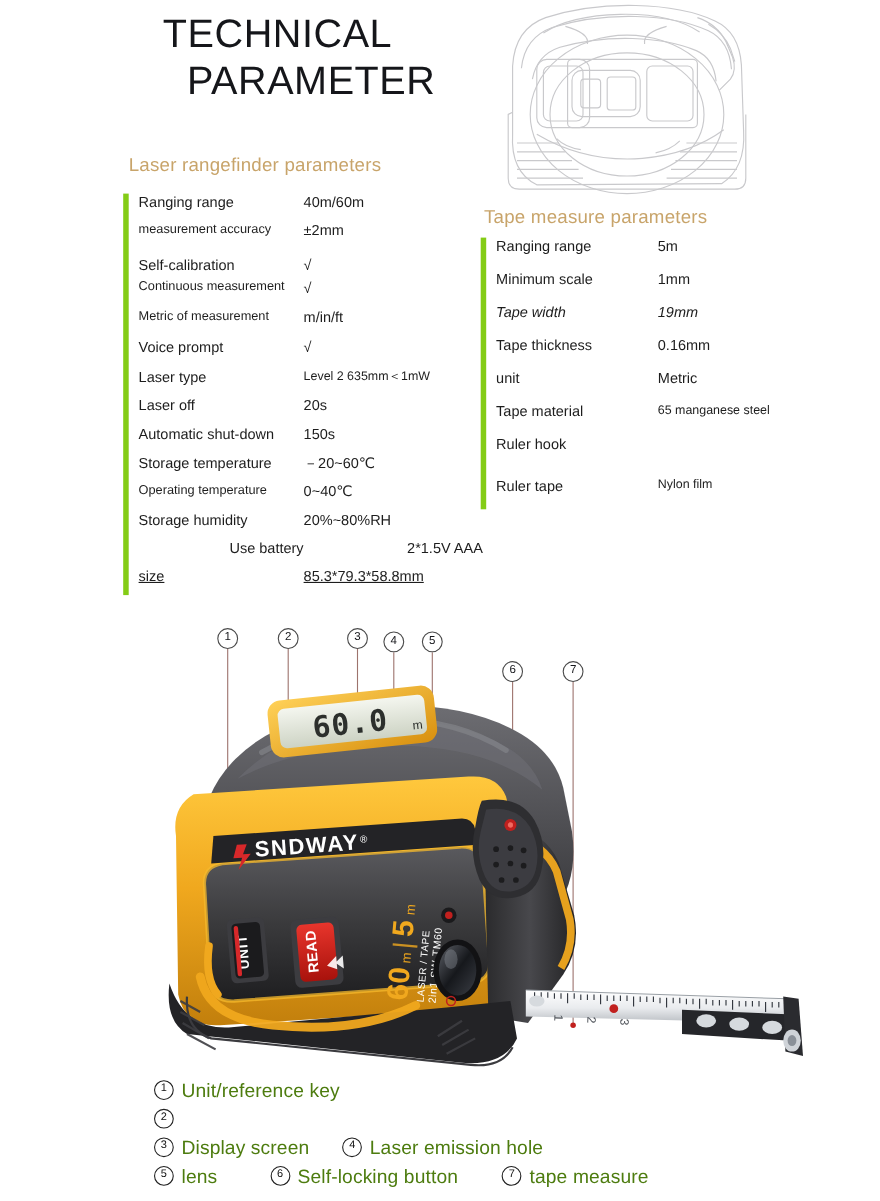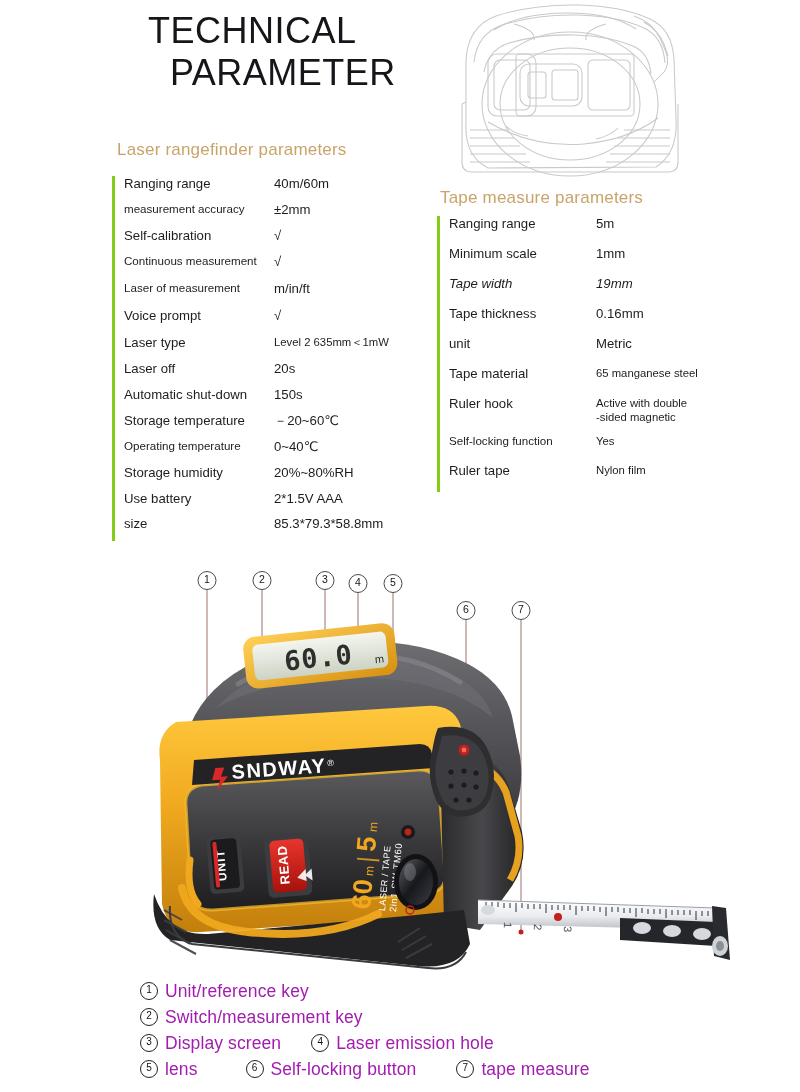--- a/index.html
+++ b/index.html
@@ -23,21 +23,21 @@
 
   
   .sec-head{
     position:absolute;font-size:17px;color:#c8a46a;font-weight:400;
     letter-spacing:.2px;white-space:nowrap;
   }
   #head-laser{left:117px;top:140px;}
   #head-tape{left:440px;top:188px;}
 
   
-  .spec{position:absolute;border-left:3px solid #84cc16;}
+  .spec{position:absolute;border-left:5px solid #84cc16;}
   #spec-laser{left:112px;top:176px;width:322px;}
   #spec-tape{left:437px;top:216px;width:268px;}
   .row{display:flex;align-items:flex-start;padding:0 0 0 9px;}
   .row .k{font-size:13.2px;line-height:1.25;color:#1d1d1d;}
   .row .v{font-size:13.2px;line-height:1.25;color:#1d1d1d;}
   #spec-laser .k{width:150px;flex:0 0 150px;}
   #spec-laser .v{flex:1;}
   #spec-tape .k{width:123px;flex:0 0 123px;}
   #spec-tape .v{flex:1;margin-left:24px;}
   .row.smv .v{font-size:11.3px;}
@@ -66,21 +66,21 @@
 
   
   .legend{position:absolute;left:140px;top:978px;width:600px;}
   .lg-row{display:flex;align-items:center;height:26px;}
   .lg-item{display:flex;align-items:center;white-space:nowrap;}
   .lg-num{
     display:inline-block;width:16px;height:16px;border-radius:50%;
     border:1.4px solid #222;font-size:10px;line-height:14px;
     text-align:center;margin-right:7px;color:#111;flex:0 0 16px;
   }
-  .lg-txt{font-size:17.5px;color:#a21caf;letter-spacing:.1px;}
+  .lg-txt{font-size:17.5px;color:#4d7c0f;letter-spacing:.1px;}
 </style>
 </head>
 <body>
 
 <div class="page">
 
   <div class="title">
     <span>TECHNICAL</span>
     <span class="l2">PARAMETER</span>
   </div>
@@ -119,34 +119,34 @@
         <div class="v">
           <span class="ln">40m/60m</span>
         </div>
       </div>
       <div class="row smk" style="height: 26px;">
         <div class="k">measurement accuracy</div>
         <div class="v">
           <span class="ln">±2mm</span>
         </div>
       </div>
-      <div class="row" style="height: 26px;">
+      <div class="row" style="height: 26px; align-items: center;">
         <div class="k">Self-calibration</div>
         <div class="v">
           <span class="ln">√</span>
         </div>
       </div>
       <div class="row smk" style="height: 27px;">
         <div class="k">Continuous measurement</div>
         <div class="v">
           <span class="ln">√</span>
         </div>
       </div>
       <div class="row smk" style="height: 27px;">
-        <div class="k">Laser of measurement</div>
+        <div class="k">Metric of measurement</div>
         <div class="v">
           <span class="ln">m/in/ft</span>
         </div>
       </div>
       <div class="row" style="height: 27px;">
         <div class="k">Voice prompt</div>
         <div class="v">
           <span class="ln">√</span>
         </div>
       </div>
@@ -179,27 +179,27 @@
         <div class="v">
           <span class="ln">0~40℃</span>
         </div>
       </div>
       <div class="row" style="height: 26px;">
         <div class="k">Storage humidity</div>
         <div class="v">
           <span class="ln">20%~80%RH</span>
         </div>
       </div>
-      <div class="row" style="height: 25px;">
+      <div class="row" style="height: 25px; text-align: right;">
         <div class="k">Use battery</div>
         <div class="v">
           <span class="ln">2*1.5V  AAA</span>
         </div>
       </div>
-      <div class="row" style="height: 25px;">
+      <div class="row" style="height: 25px; text-decoration: underline;">
         <div class="k">size</div>
         <div class="v">
           <span class="ln">85.3*79.3*58.8mm</span>
         </div>
       </div>
     </div>
 
   <div class="sec-head" id="head-tape">Tape measure parameters</div>
 
   <div class="spec" id="spec-tape">
@@ -234,30 +234,20 @@
         </div>
       </div>
       <div class="row smv" style="height: 30px;">
         <div class="k">Tape material</div>
         <div class="v">
           <span class="ln">65 manganese steel</span>
         </div>
       </div>
       <div class="row smv" style="height: 38px;">
         <div class="k">Ruler hook</div>
-        <div class="v">
-          <span class="ln">Active with double</span>
-          <span class="ln">-sided magnetic</span>
-        </div>
-      </div>
-      <div class="row smv smk" style="height: 29px;">
-        <div class="k">Self-locking function</div>
-        <div class="v">
-          <span class="ln">Yes</span>
-        </div>
       </div>
       <div class="row smv" style="height: 29px;">
         <div class="k">Ruler tape</div>
         <div class="v">
           <span class="ln">Nylon film</span>
         </div>
       </div>
     </div>
 
   <div class="callout" id="callout-layer">
@@ -459,21 +449,20 @@
   <div class="legend">
       <div class="lg-row">
         <div class="lg-item" style="margin-left: 0px;">
           <span class="lg-num">1</span>
           <span class="lg-txt">Unit/reference key</span>
         </div>
       </div>
       <div class="lg-row">
         <div class="lg-item" style="margin-left: 0px;">
           <span class="lg-num">2</span>
-          <span class="lg-txt">Switch/measurement key</span>
         </div>
       </div>
       <div class="lg-row">
         <div class="lg-item" style="margin-left: 0px;">
           <span class="lg-num">3</span>
           <span class="lg-txt">Display screen</span>
         </div>
         <div class="lg-item" style="margin-left: 30px;">
           <span class="lg-num">4</span>
           <span class="lg-txt">Laser emission hole</span>

